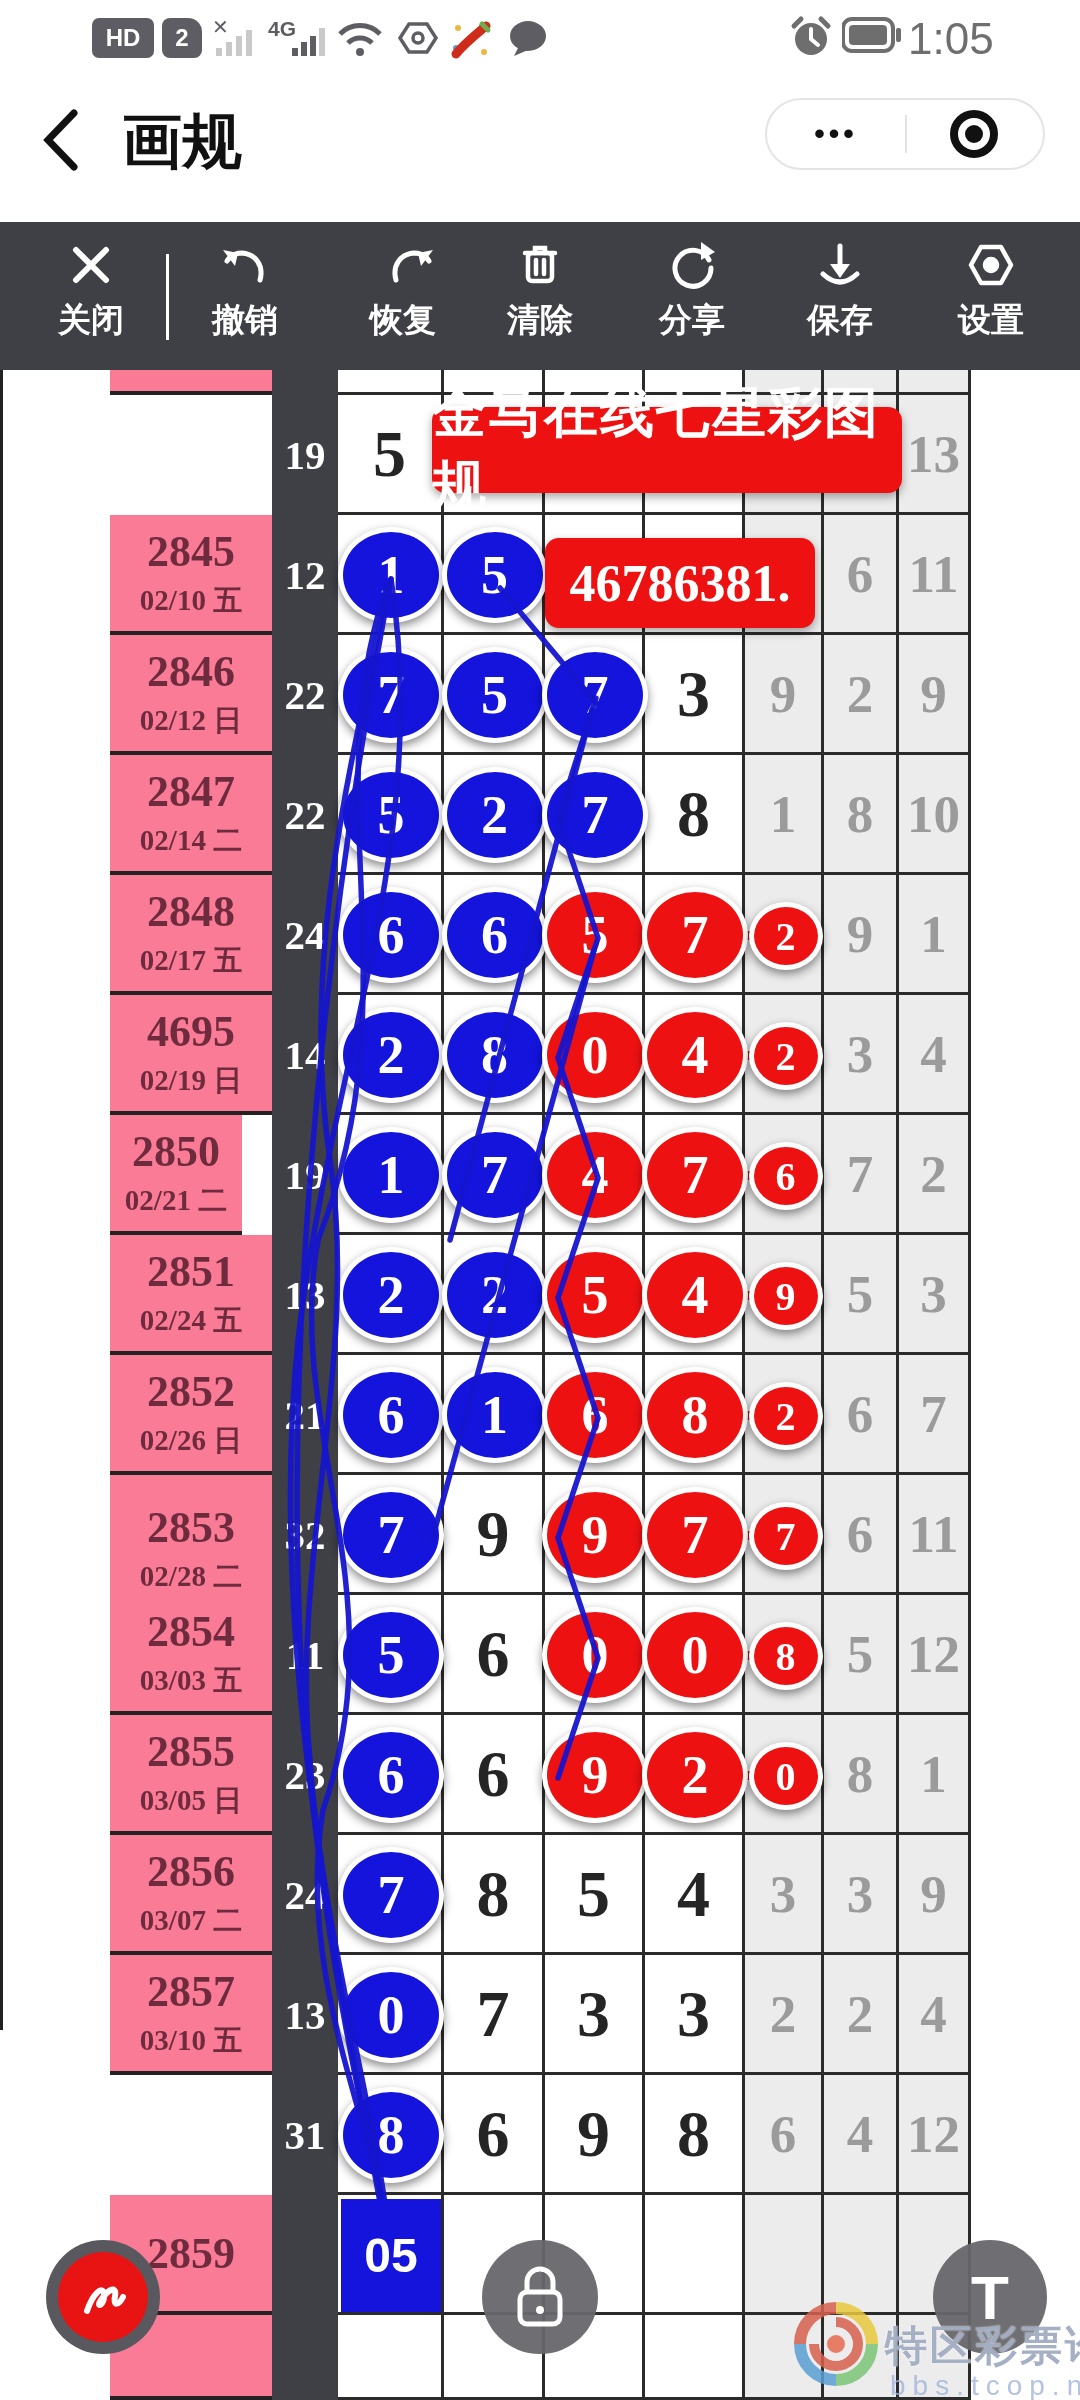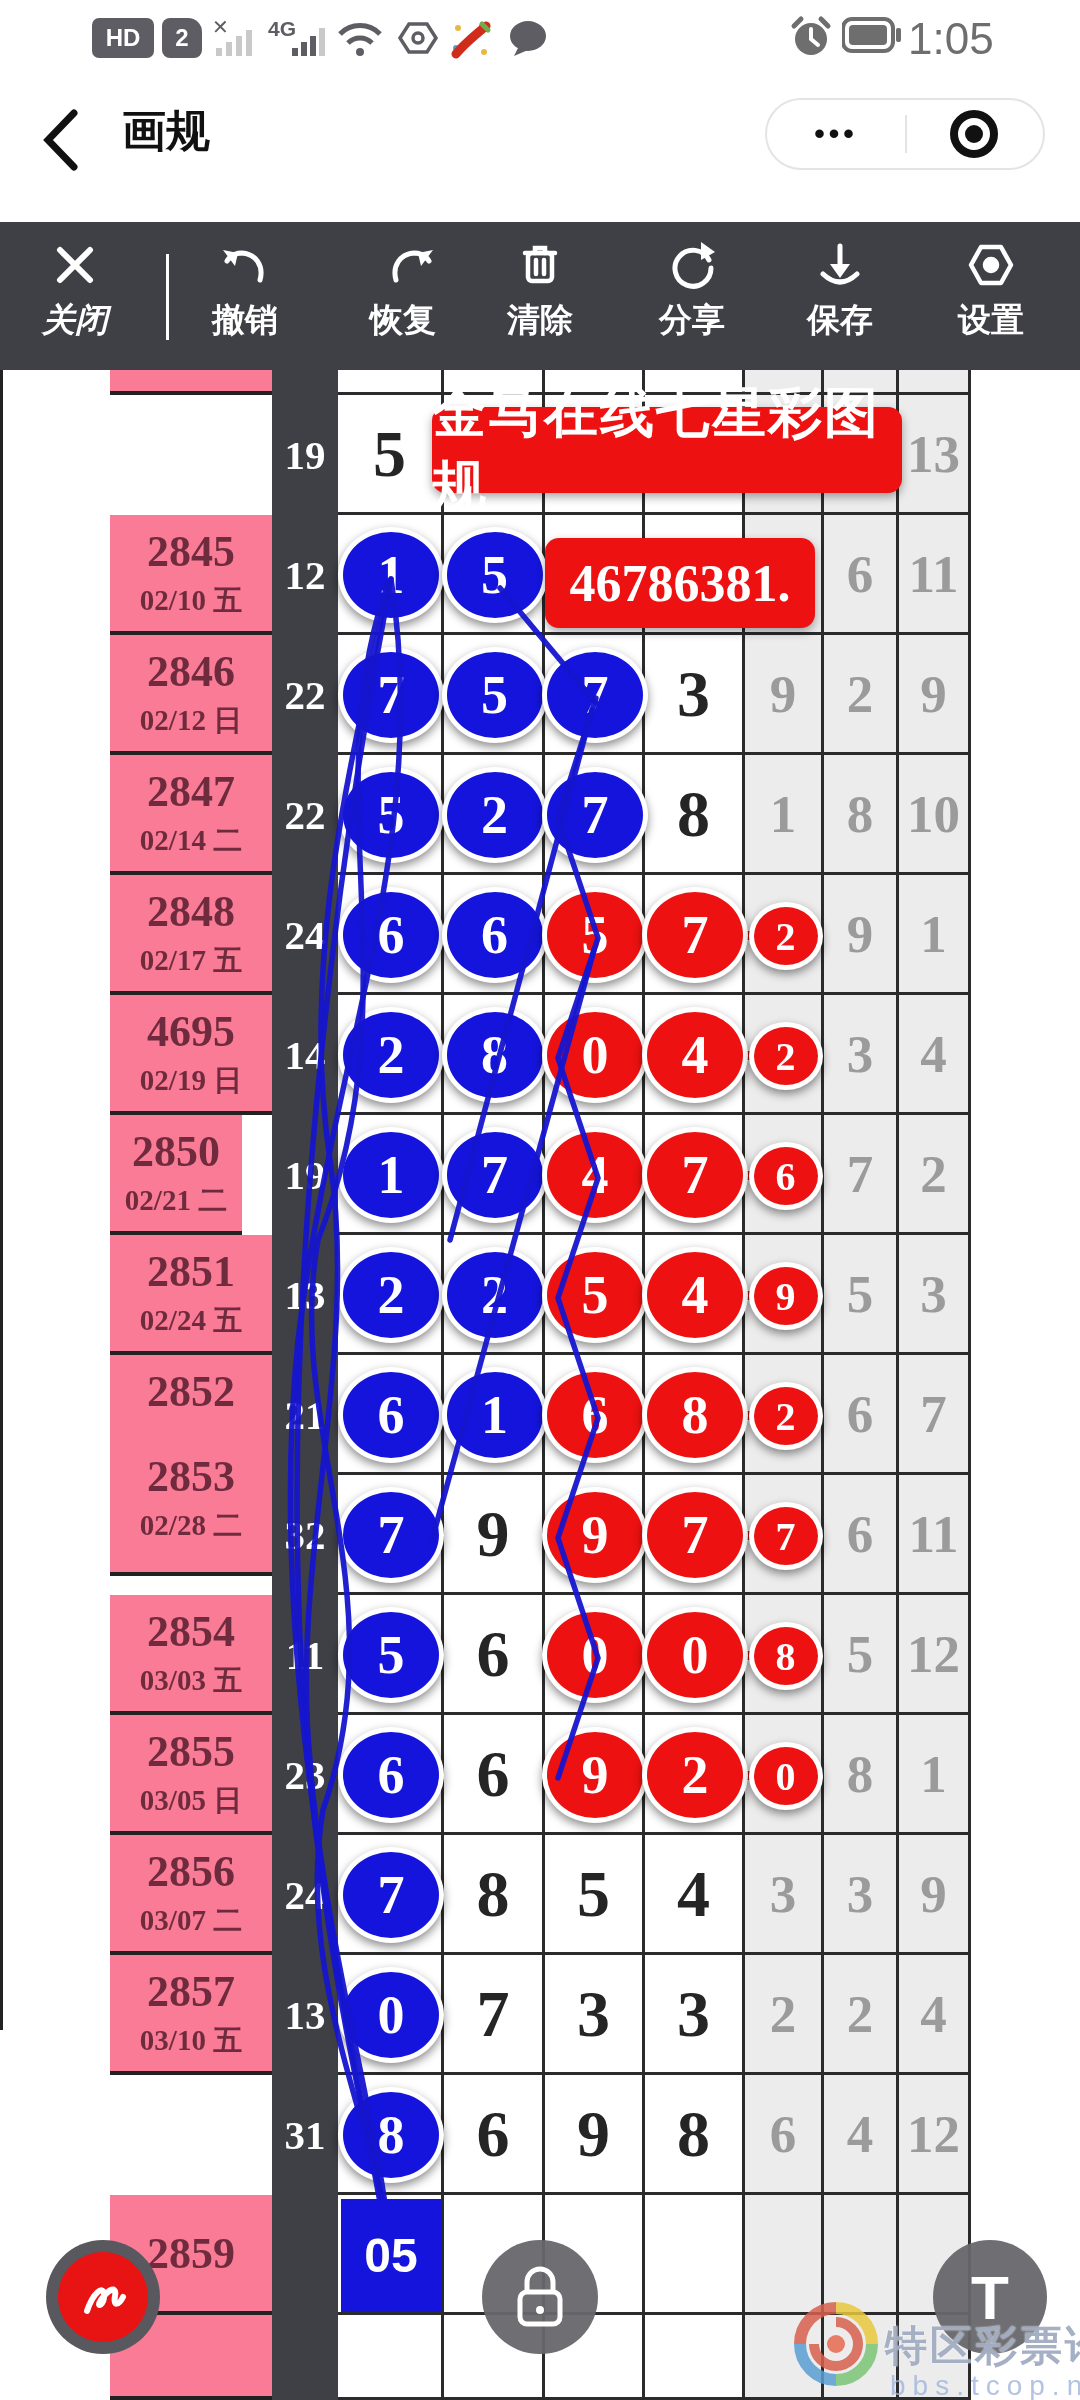--- a/index.html
+++ b/index.html
@@ -7,21 +7,21 @@
        font-family:"Liberation Sans","DejaVu Sans",sans-serif;}
   .abs{position:absolute;}
   
   #statusbar{left:0;top:0;width:1080px;height:70px;background:#fff;z-index:10;}
   .sb-ic{position:absolute;top:18px;display:flex;align-items:center;justify-content:center;}
   .badge{background:#5d5d63;color:#fff;border-radius:7px;font-weight:bold;}
   #sb-time{position:absolute;left:908px;top:14px;font-size:44px;color:#6e6e6e;}
   
   #header{left:0;top:70px;width:1080px;height:152px;background:#fff;z-index:10;}
   #back-ic{position:absolute;left:38px;top:35px;}
-  #page-title{position:absolute;left:122px;top:32px;font-size:44px;font-weight:bold;color:#111;}
+  #page-title{position:absolute;left:122px;top:32px;font-size:60px;font-weight:bold;color:#111;}
   #capsule{position:absolute;left:765px;top:28px;width:276px;height:68px;border:2px solid #e4e4e4;
            border-radius:36px;background:#fff;display:flex;align-items:center;}
   #cap-dots{width:138px;text-align:center;font-size:30px;color:#111;letter-spacing:4px;font-weight:bold;}
   #cap-div{width:2px;height:38px;background:#e4e4e4;}
   #cap-rec{width:134px;display:flex;justify-content:center;}
   
   #toolbar{left:0;top:222px;width:1080px;height:148px;background:#3f3f46;z-index:10;}
   .tb-item{position:absolute;top:18px;width:120px;display:flex;flex-direction:column;align-items:center;gap:8px;}
   .tb-label{color:#fff;font-size:33px;font-weight:bold;}
   #tb-divider{position:absolute;left:166px;top:32px;width:3px;height:86px;background:#fff;}
@@ -292,21 +292,21 @@
     <div class="ball ballSmall bRed" style="left: 748.5px; top: 1382px;">2</div>
     <div class="cell dataCell grayCol" style="left: 824px; top: 1355px; width: 75px; height: 120px;">
       <span class="gdigit">6</span>
     </div>
     <div class="cell dataCell grayCol" style="left: 899px; top: 1355px; width: 72px; height: 120px;">
       <span class="gdigit">7</span>
     </div>
     <div class="dash" style="left: 431px; top: 1411px; background: rgb(20, 20, 221);"></div>
     <div class="dash" style="left: 632px; top: 1411px; background: rgb(232, 16, 18);"></div>
     <div class="dash" style="left: 732px; top: 1411px; background: rgb(232, 16, 18);"></div>
-    <div class="cell pinkCell" style="left: 110px; top: 1424px; width: 162px; height: 152px;">
+    <div class="cell pinkCell" style="left: 110px; top: 1475px; width: 162px; height: 152px;">
       <div class="period">2853</div>
       <div class="pdate">02/28 二</div>
     </div>
     <div class="cell darkCell" style="left: 272px; top: 1475px; width: 66px; height: 120px;">
       <span class="sumTxt">32</span>
     </div>
     <div class="cell dataCell" style="left: 338px; top: 1475px; width: 106px; height: 120px;"></div>
     <div class="ball ballMain bBlue" style="left: 338px; top: 1487px;">7</div>
     <div class="cell dataCell" style="left: 444px; top: 1475px; width: 101px; height: 120px;">
       <span class="digit">9</span>
@@ -575,21 +575,21 @@
       <svg width="54" height="54">
           <circle cx="27" cy="27" r="20" fill="none" stroke="#111" stroke-width="8"></circle>
         <circle cx="27" cy="27" r="9" fill="#111"></circle>
         </svg>
     </div>
   </div>
 </div>
 
 <div class="abs" id="toolbar">
   <div id="tb-divider"></div>
-  <div class="tb-item" style="left:15px;font-style:italic;">
+  <div class="tb-item" style="left:31px;">
     <svg width="50" height="50" stroke="#fff" stroke-width="6" stroke-linecap="round">
       <path d="M10 10 L40 40 M40 10 L10 40"></path>
       </svg>
     <span class="tb-label">关闭</span>
   </div>
   <div class="tb-item" style="left:185px;">
     <svg width="50" height="50" fill="none" stroke="#fff" stroke-width="5" stroke-linecap="round">
       <path d="M40 40 C44 26 36 14 22 13 C15 13 10 16 7 21"></path>
         <polygon points="3,10 15,26 18,13" fill="#fff" stroke="none"></polygon>
       </svg>

